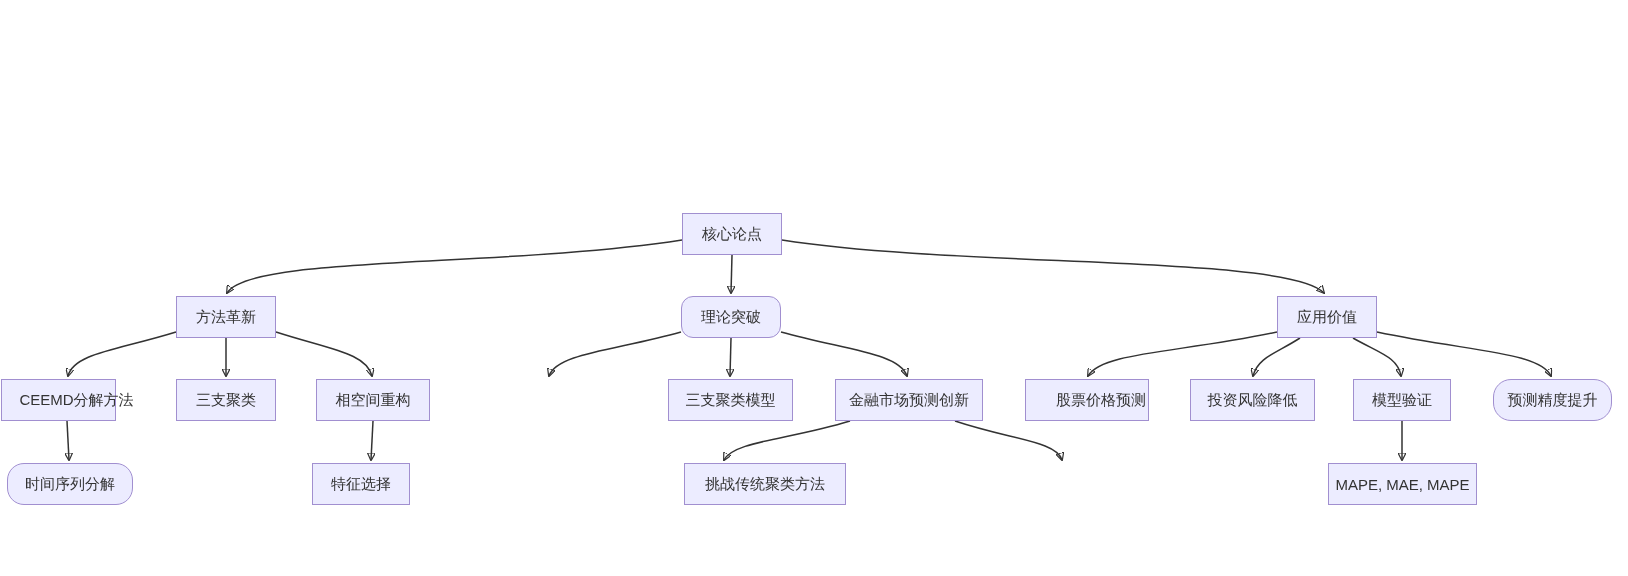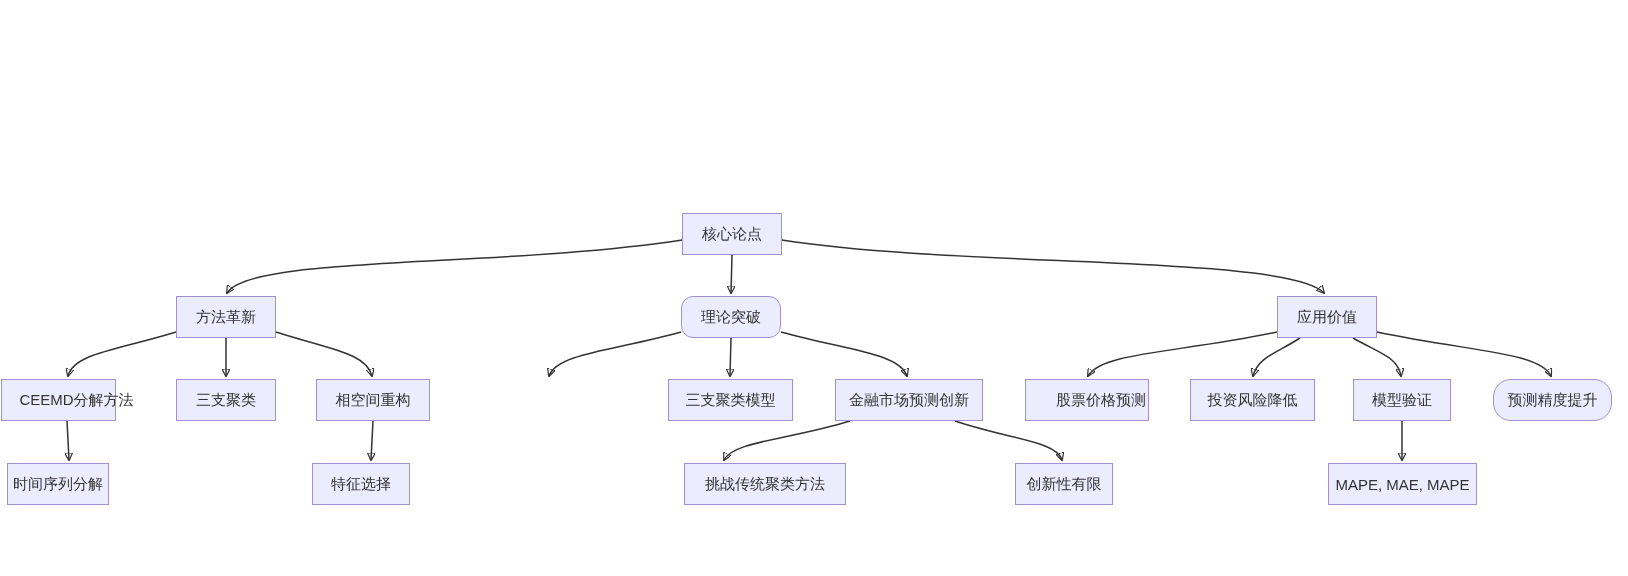--- a/index.html
+++ b/index.html
@@ -75,19 +75,18 @@
   <div class="node" style="left:1px; top:379px; width:115px;padding-left:36px;">CEEMD分解方法</div>
   <div class="node" style="left:176px; top:379px; width:100px;">三支聚类</div>
   <div class="node" style="left:316px; top:379px; width:114px;">相空间重构</div>
   <div class="node" style="left:668px; top:379px; width:125px;">三支聚类模型</div>
   <div class="node" style="left:835px; top:379px; width:148px;">金融市场预测创新</div>
   <div class="node" style="left:1025px; top:379px; width:124px;padding-left:28px;">股票价格预测</div>
   <div class="node" style="left:1190px; top:379px; width:125px;">投资风险降低</div>
   <div class="node" style="left:1353px; top:379px; width:98px;">模型验证</div>
   <div class="node" style="left:1493px; top:379px; width:119px;border-radius:18px;">预测精度提升</div>
 
-  <div class="node" style="left:7px; top:463px; width:102px;">时间序列分解</div>
+  <div class="node" style="left:7px; top:463px; width:126px;border-radius:17px;">时间序列分解</div>
   <div class="node" style="left:312px; top:463px; width:98px;">特征选择</div>
   <div class="node" style="left:648px; top:463px; width:162px;margin-left:36px;">挑战传统聚类方法</div>
-  <div class="node" style="left:1015px; top:463px; width:98px;">创新性有限</div>
   <div class="node" style="left:1328px; top:463px; width:149px;">MAPE, MAE, MAPE</div>
 
 </div>
 
 </body></html>

